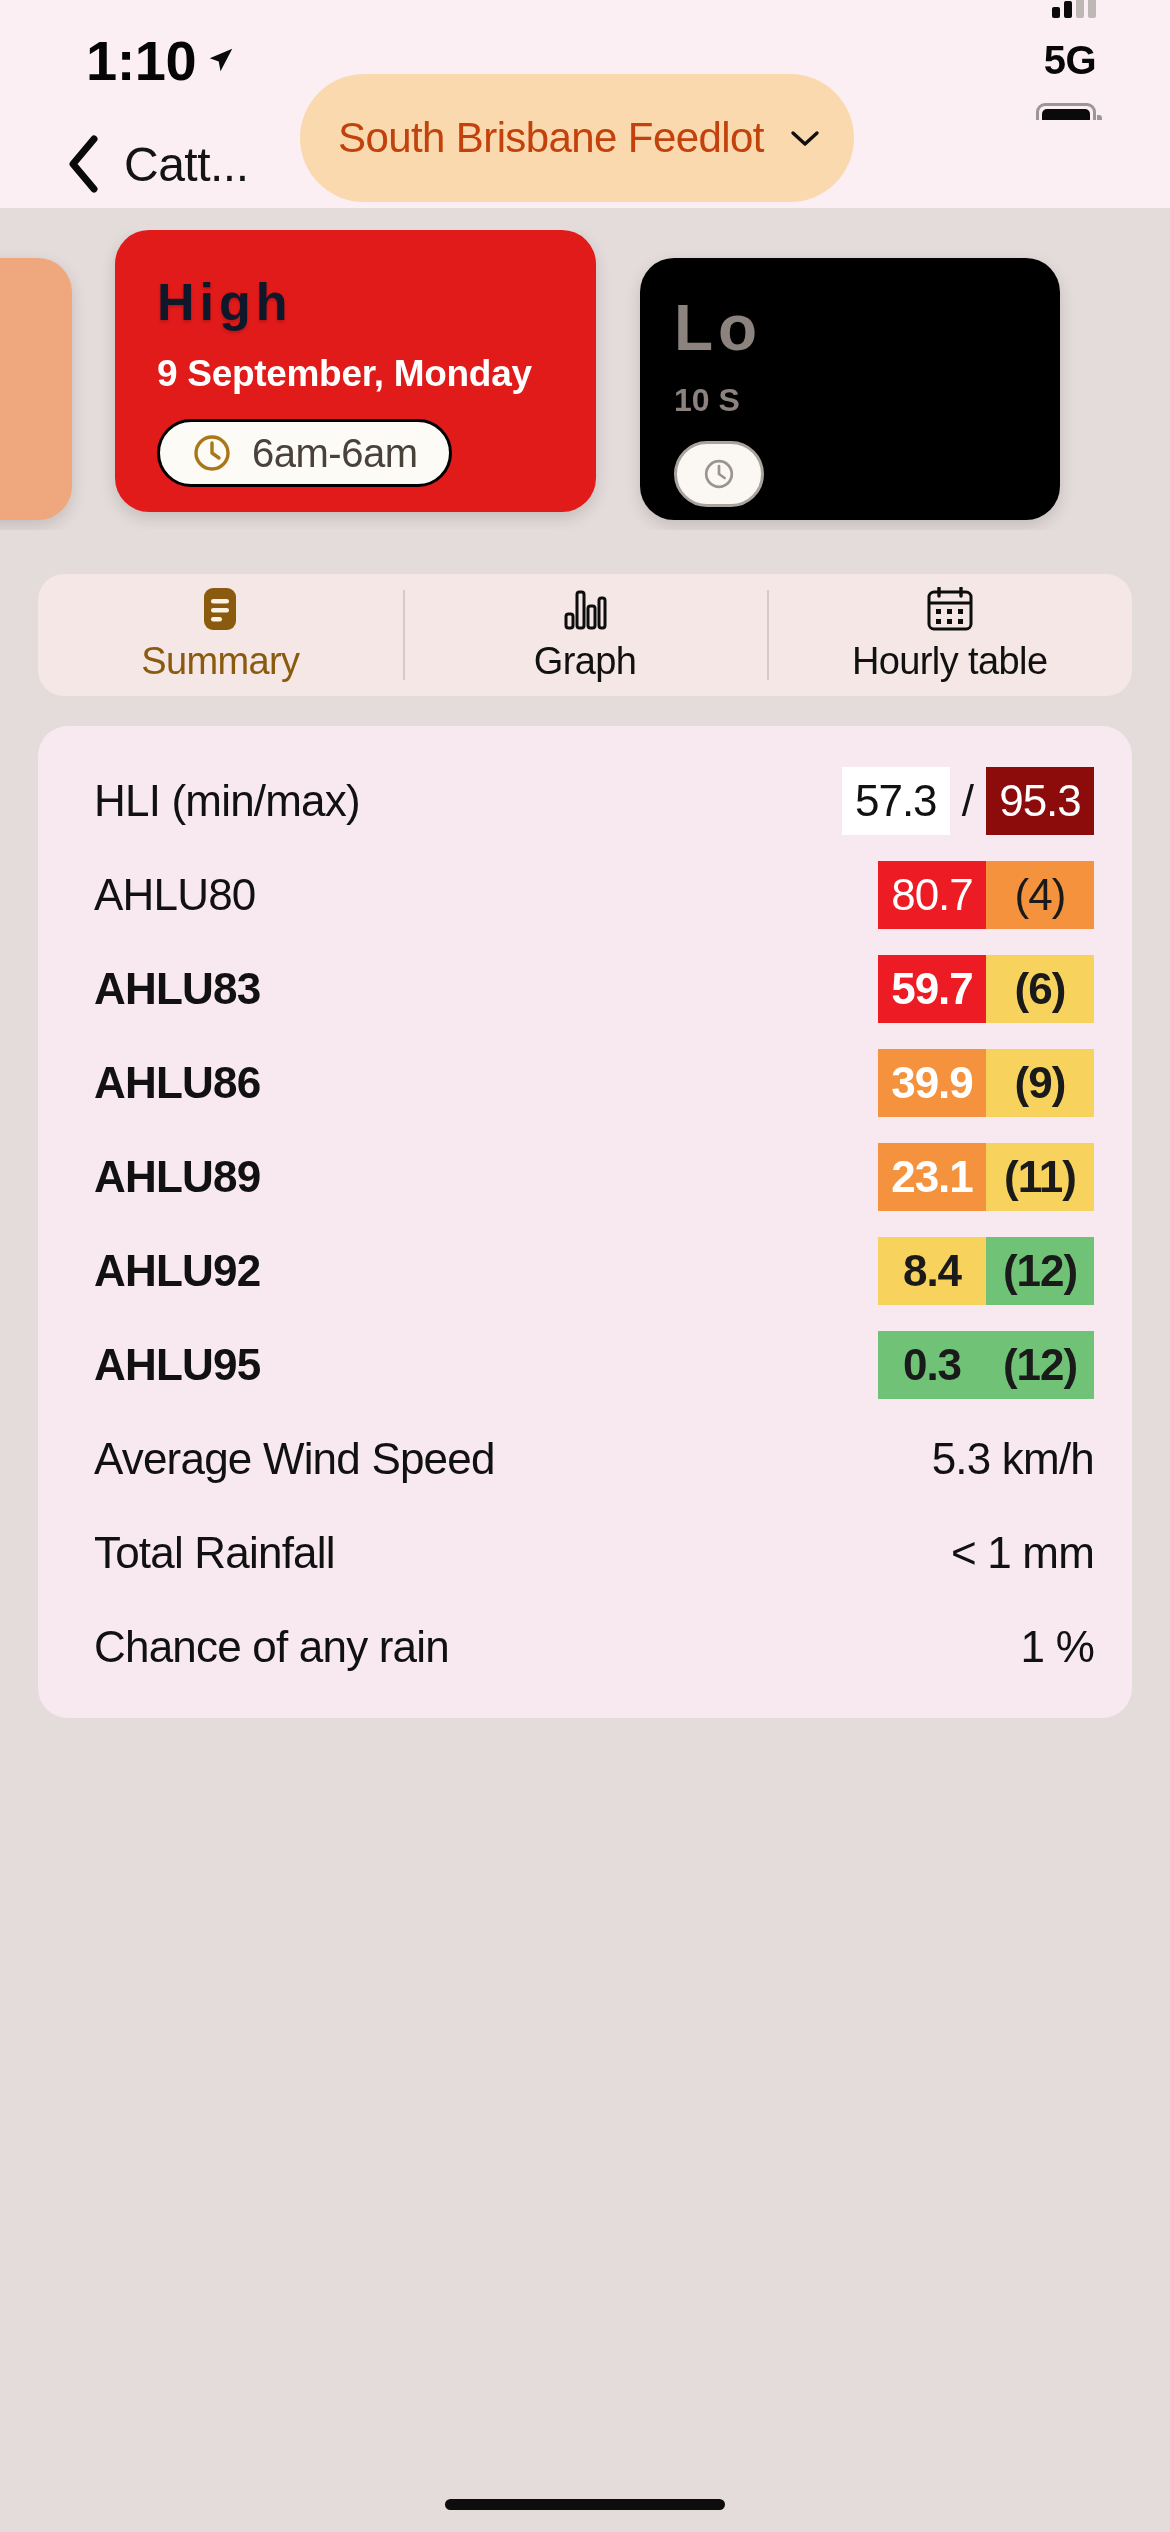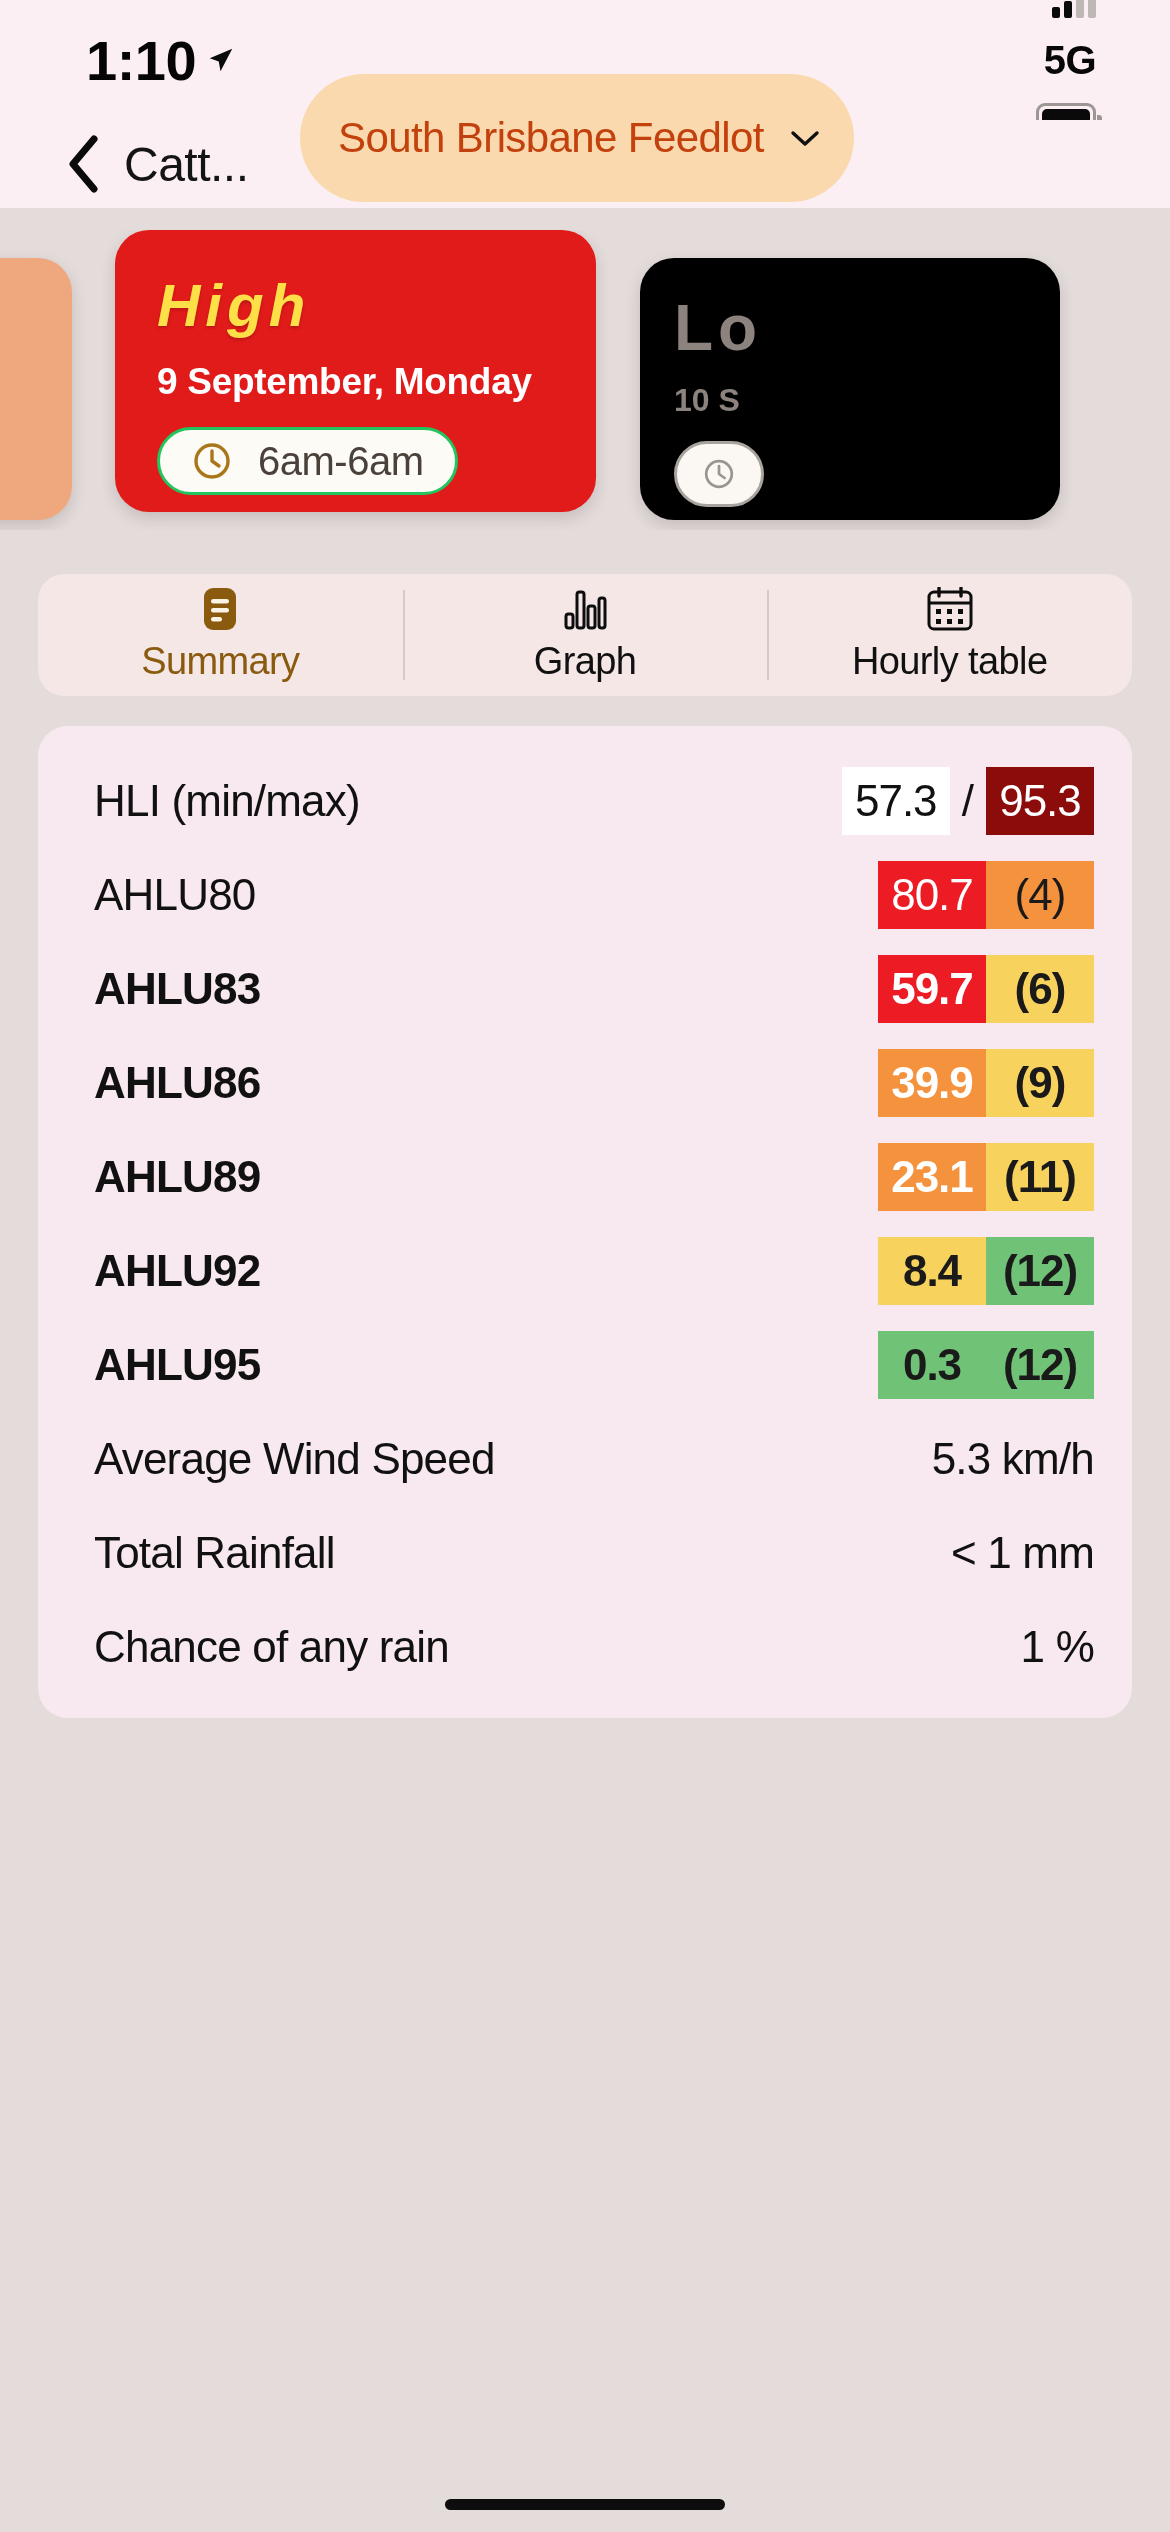--- a/index.html
+++ b/index.html
@@ -79,34 +79,33 @@
     background:#E11A1A;
     padding:46px 0 0 42px;
   }
   .card-next{
     left:640px; width:420px; height:262px; top:28px;
     background:#000000;
     padding:38px 0 0 34px;
     overflow:hidden;
   }
   .lvl-title{
-    font-size:60px; font-weight:700; color:#fde047;
+    font-size:52px; font-weight:700; color:#0f172a;
     letter-spacing:5px; line-height:1;
     text-shadow:0 2px 3px rgba(0,0,0,.18);
-    font-style:italic;
   }
   .lvl-date{
     font-size:37px; font-weight:700; color:#FFF;
     margin-top:25px; letter-spacing:-0.3px; white-space:nowrap;
   }
   .time-pill{
     margin-top:24px;
-    display:inline-flex; align-items:center; gap:26px;
+    display:inline-flex; align-items:center; gap:20px;
     height:68px; padding:0 32px;
-    background:#FCFBF6; border:3px solid #22c55e;
+    background:#FCFBF6; border:3px solid #000000;
     border-radius:40px; width:max-content;
     cursor:pointer;
   }
   .time-pill .clock{ width:40px;height:40px; flex:none;}
   .time-pill .t{ font-size:40px; color:#4A413A; font-weight:400; letter-spacing:-0.5px;}
 
   .next-title{
     font-size:64px; font-weight:700; color:#8C837F;
     letter-spacing:5px; line-height:1; white-space:nowrap;
   }

